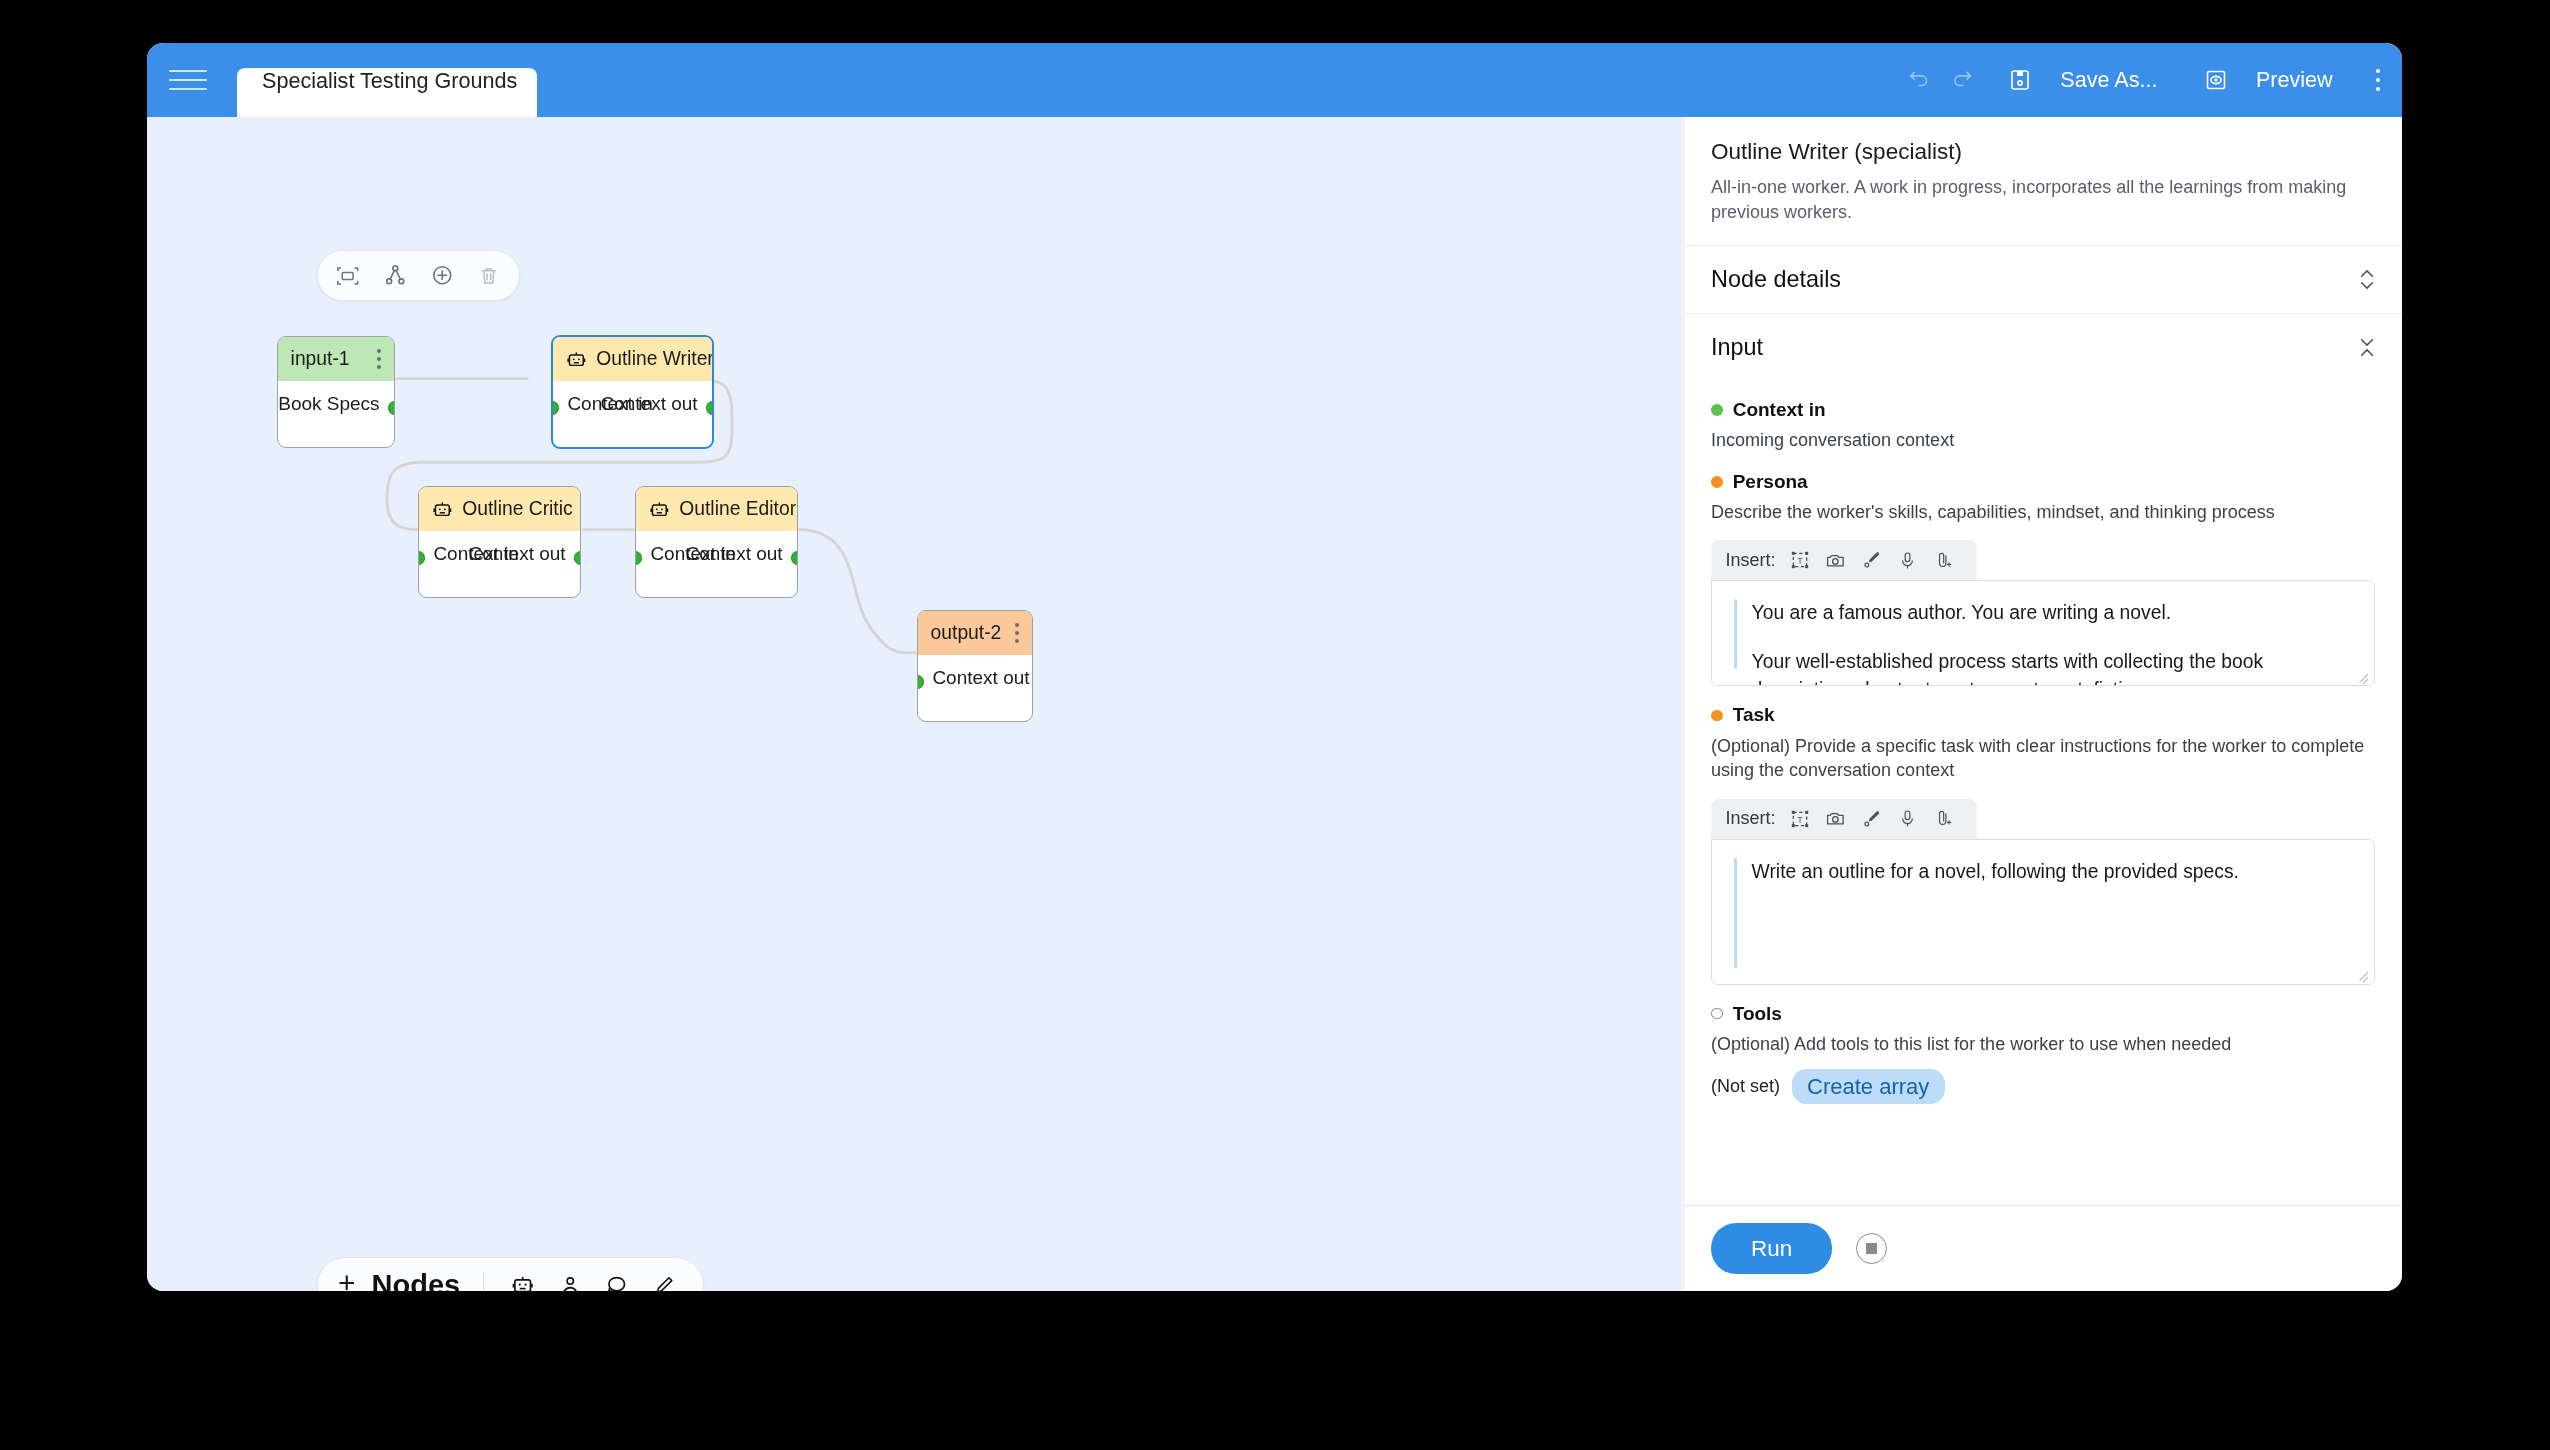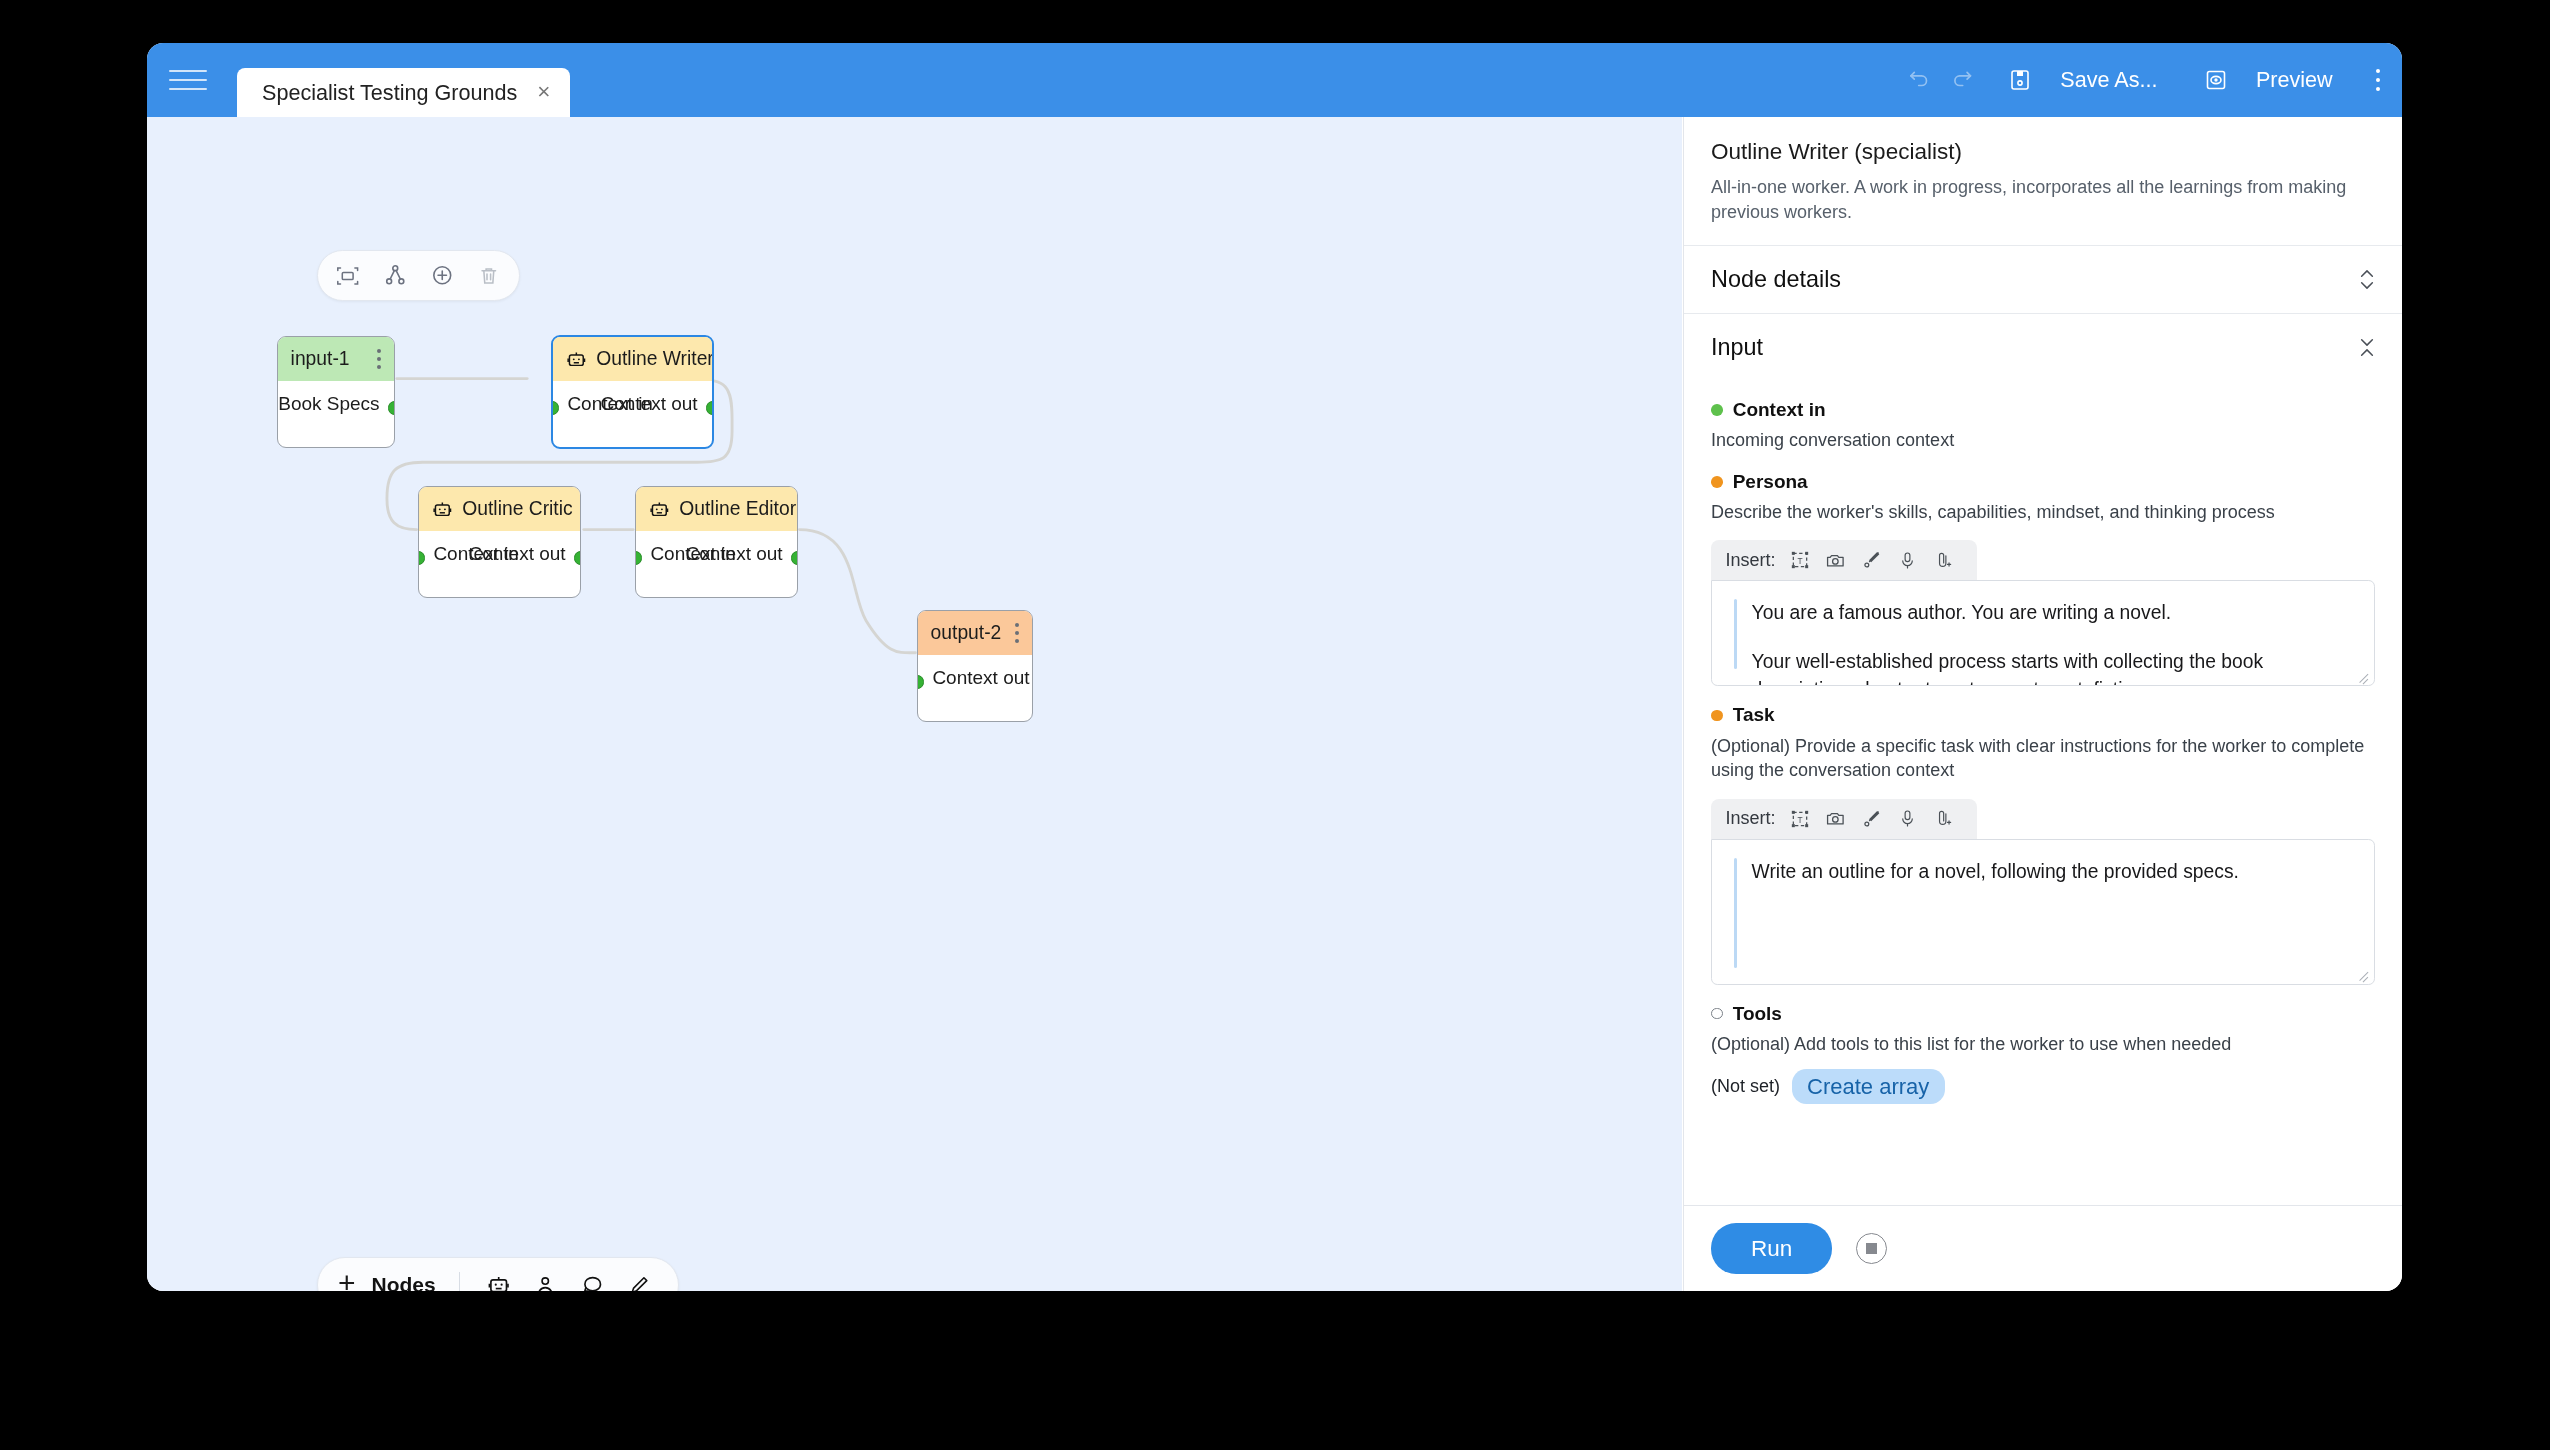--- a/index.html
+++ b/index.html
@@ -39,20 +39,21 @@
   }
   #tab {
     position: absolute; left: 90px; top: 25px;
     height: 49px;
     background: #ffffff;
     border-radius: 8px 8px 0 0;
     display: flex; align-items: center;
     padding: 0 20px 0 25px;
     gap: 20px;
     cursor: pointer;
+    flex-direction: column;
   }
   #tab .tab-label {
     font-size: 21.6px; color: #222; white-space: nowrap;
   }
   #tab .tab-close {
     font-size: 22.5px; color: #777; line-height: 1;
     cursor: pointer;
   }
 
   .tb-right { position: absolute; top: 0; height: 74px; display: flex; align-items: center; }
@@ -133,21 +134,21 @@
   #nodes-bar {
     position: absolute; left: 170px; top: 1140px;
     height: 56px; padding: 0 23.4px 0 20px;
     background: #fbfcfe;
     border: 0.9px solid #e2e7ef;
     border-radius: 28px;
     display: flex; align-items: center; gap: 16px;
     box-shadow: 0 0.9px 2.7px rgba(0,0,0,0.06);
   }
   #nodes-bar .plus { font-size: 30px; color: #1a1a1a; line-height: 1; cursor: pointer; padding-bottom: 3.6px;}
-  #nodes-bar .nb-label { font-size: 21px; font-weight: bold; color: #121212; cursor: pointer; }
+  #nodes-bar .nb-label { font-size: 29px; font-weight: bold; color: #121212; cursor: pointer; }
   #nodes-bar .divider { width: 0.9px; height: 27px; background: #d8dde5; margin: 0 7.2px; }
   #nodes-bar .nb-icon { width: 31px; height: 31px; display: flex; align-items: center; justify-content: center; cursor: pointer; color: #111; }
 
   
   #panel {
     position: absolute; right: 0; top: 74px;
     width: 719px; height: 1174px;
     background: #ffffff;
     border-left: 0.9px solid #e3e6eb;
     display: flex; flex-direction: column;

